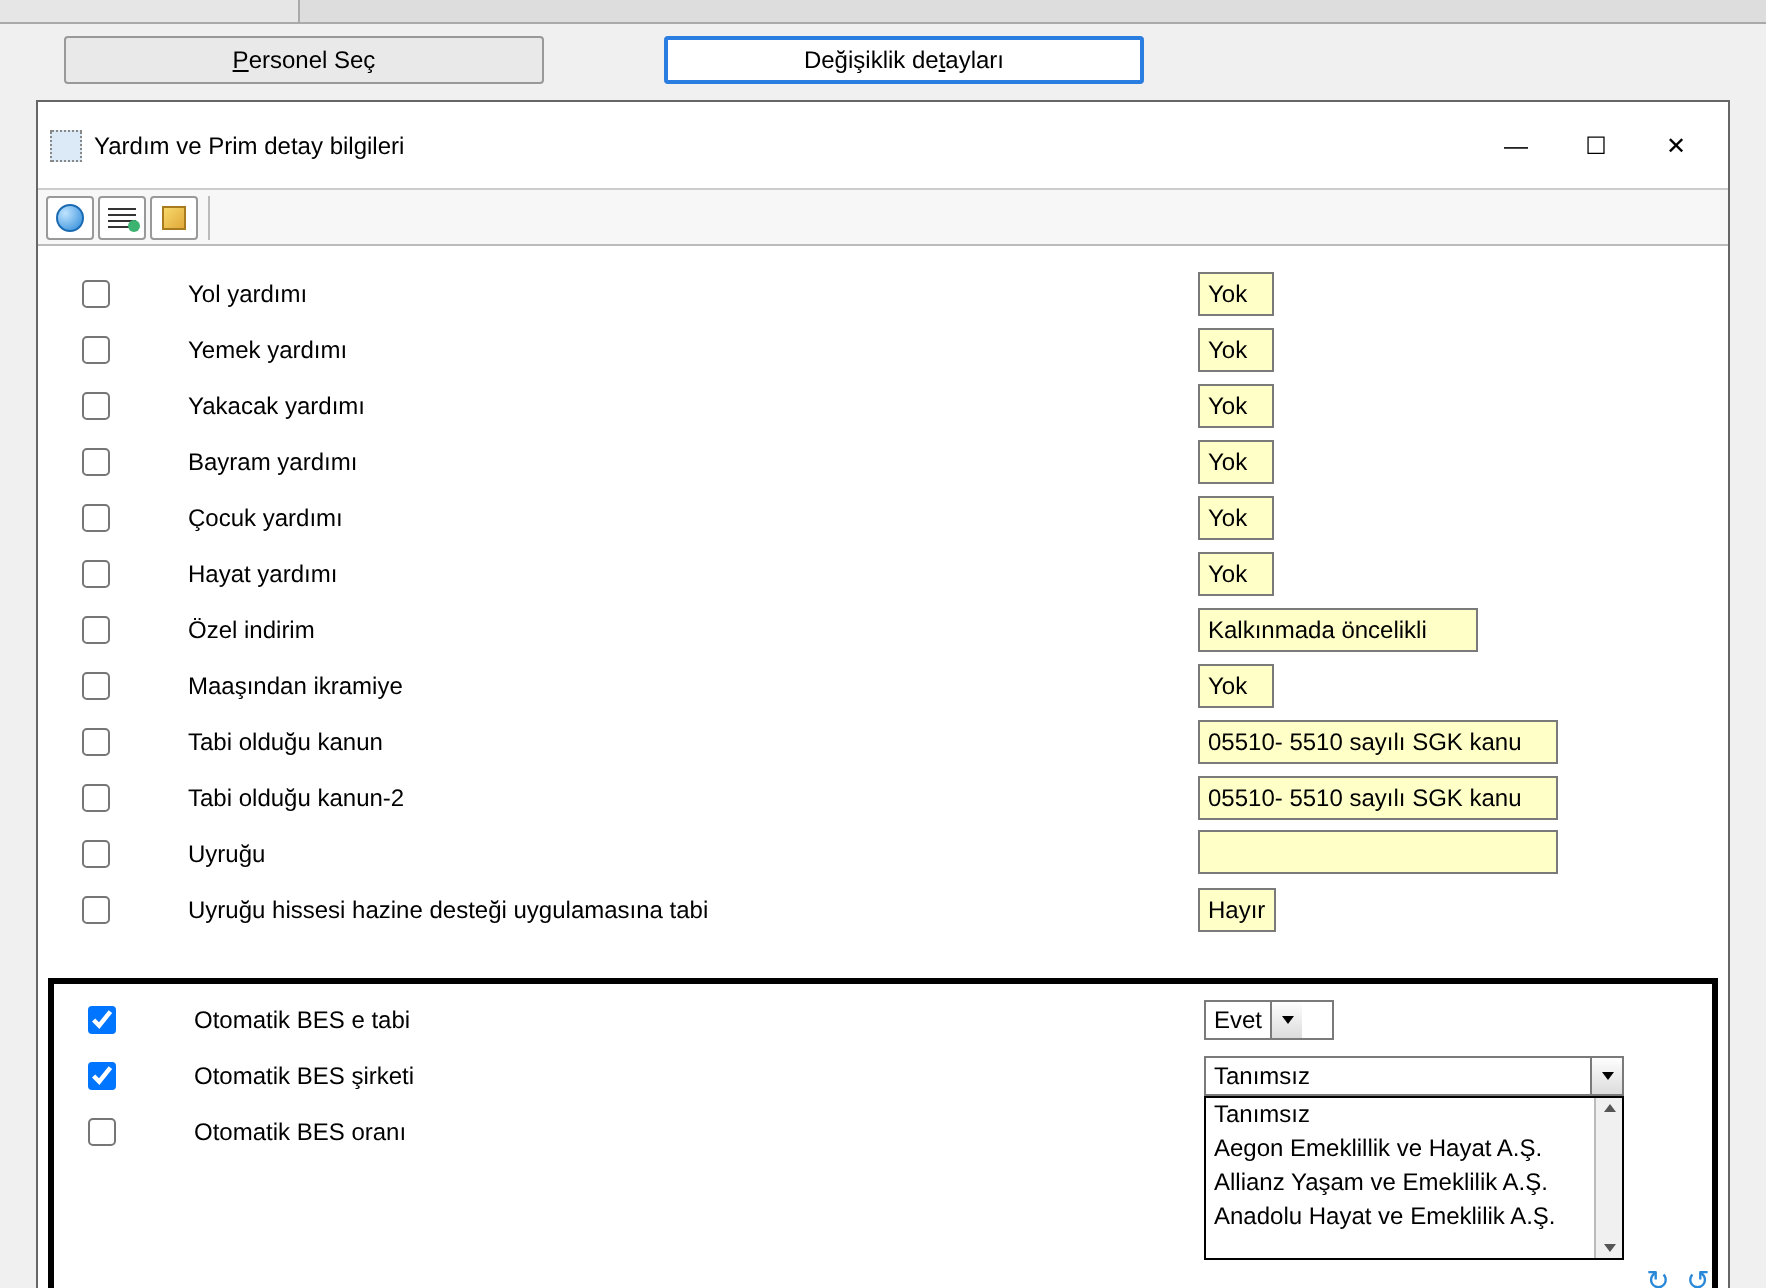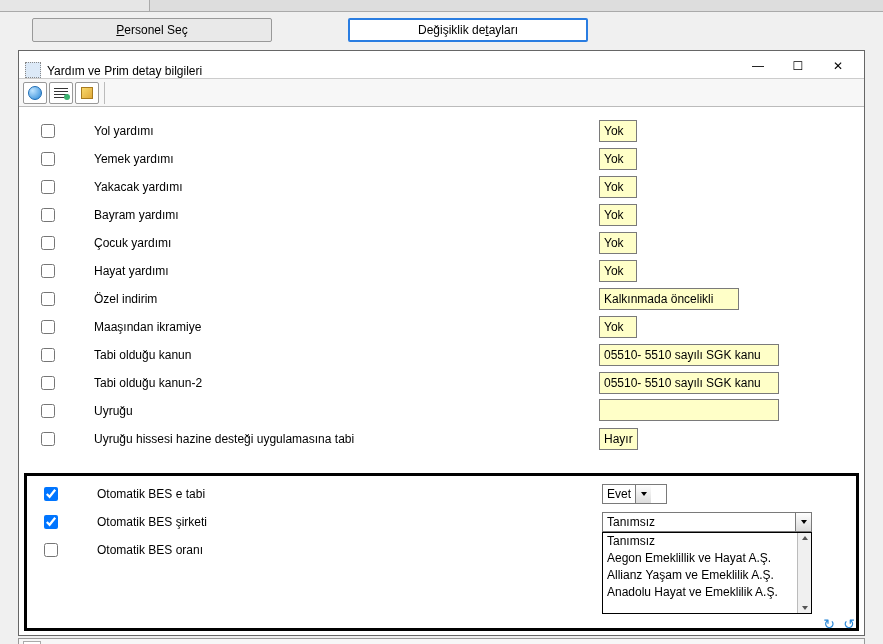--- a/index.html
+++ b/index.html
@@ -19,21 +19,21 @@
     border-bottom: 1px solid #aaa;
     display: flex;
   }
   .tab-stub {
     width: 150px;
     border-right: 1px solid #aaa;
     background: #e6e6e6;
   }
   .top-buttons {
     display: flex;
-    gap: 76px;
+    gap: 60px;
     padding: 6px 32px;
     margin-bottom: 2px;
   }
   .tbutton {
     width: 240px;
     height: 24px;
     background: #e9e9e9;
     border: 1px solid #999;
     border-radius: 2px;
     display: flex;
@@ -47,22 +47,22 @@
     background: #fff;
   }
   .accesskey { text-decoration: underline; }
   .window {
     margin: 0 18px;
     background: #fff;
     border: 1px solid #666;
   }
   .titlebar {
     display: flex;
-    align-items: flex-end;
-    height: 28px;
+    align-items: center;
+    height: 44px;
     padding: 0 6px;
     background: #fff;
     border-bottom: 1px solid #ccc;
   }
   .titlebar-icon {
     width: 16px;
     height: 16px;
     border: 1px dotted #888;
     margin-right: 6px;
     position: relative;

